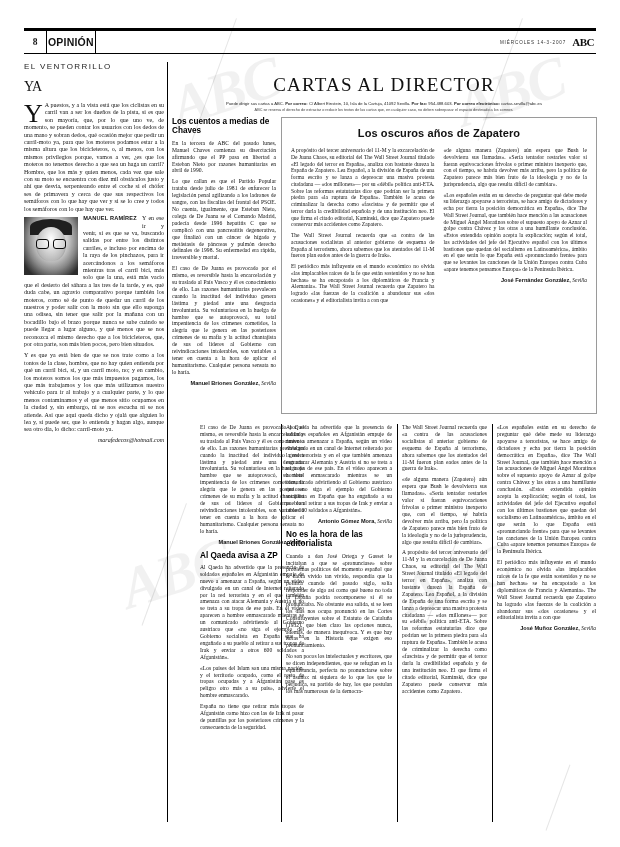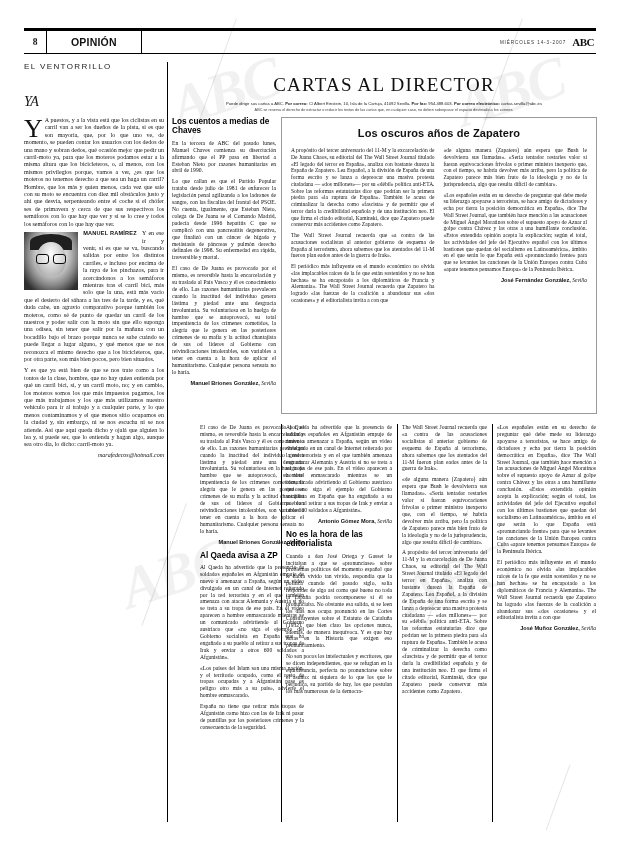--- a/index.html
+++ b/index.html
@@ -38,21 +38,21 @@
     position:absolute;left:24px;top:28px;width:572px;height:22px;
     border-top:3px solid #000;border-bottom:1px solid #000;
     display:flex;align-items:stretch;
   }
   #folio{
     width:22px;display:flex;align-items:center;justify-content:center;
     font-family:"Liberation Serif",serif;font-size:9.5px;font-weight:700;
   }
   #section-name{
     border-left:1px solid #000;border-right:1px solid #000;
-    padding:0 24px;display:flex;align-items:center;
+    padding:0 1px;display:flex;align-items:center;
     background:#fff;
   }
   #section-name span{
     font-family:"Liberation Sans",sans-serif;
     font-weight:700;font-size:10.5px;letter-spacing:.2px;
   }
   #masthead-spacer{flex:1;}
   #masthead-right{
     display:flex;align-items:center;gap:6px;padding-right:2px;
   }
@@ -65,30 +65,30 @@
     font-weight:700;font-size:11px;letter-spacing:-0.5px;
   }
 
   
   #col-left{
     position:absolute;left:24px;top:62px;width:140px;height:760px;
   }
   #kicker{
     font-family:"Liberation Sans",sans-serif;
     font-size:8px;letter-spacing:1.4px;color:#222;
-    margin-bottom:18px;
+    margin-bottom:3px;
   }
   #ventorrillo-title{
     font-family:"Liberation Serif",serif;
     font-size:20px;line-height:20px;letter-spacing:-0.6px;
     font-variant:small-caps;
     margin:0 0 8px 0;
     font-weight:400;
   }
-  #ventorrillo-title .t2{display:block;font-style:italic;}
+  #ventorrillo-title .t2{display:block;}
 
   .vbody{
     font-size:6.0px;line-height:7.4px;text-align:justify;
     hyphens:auto;color:#111;
     font-family:"Liberation Serif",serif;
   }
   #dropcap{
     float:left;font-size:26px;line-height:21px;
     padding:1px 2px 0 0;font-family:"Liberation Serif",serif;
   }

